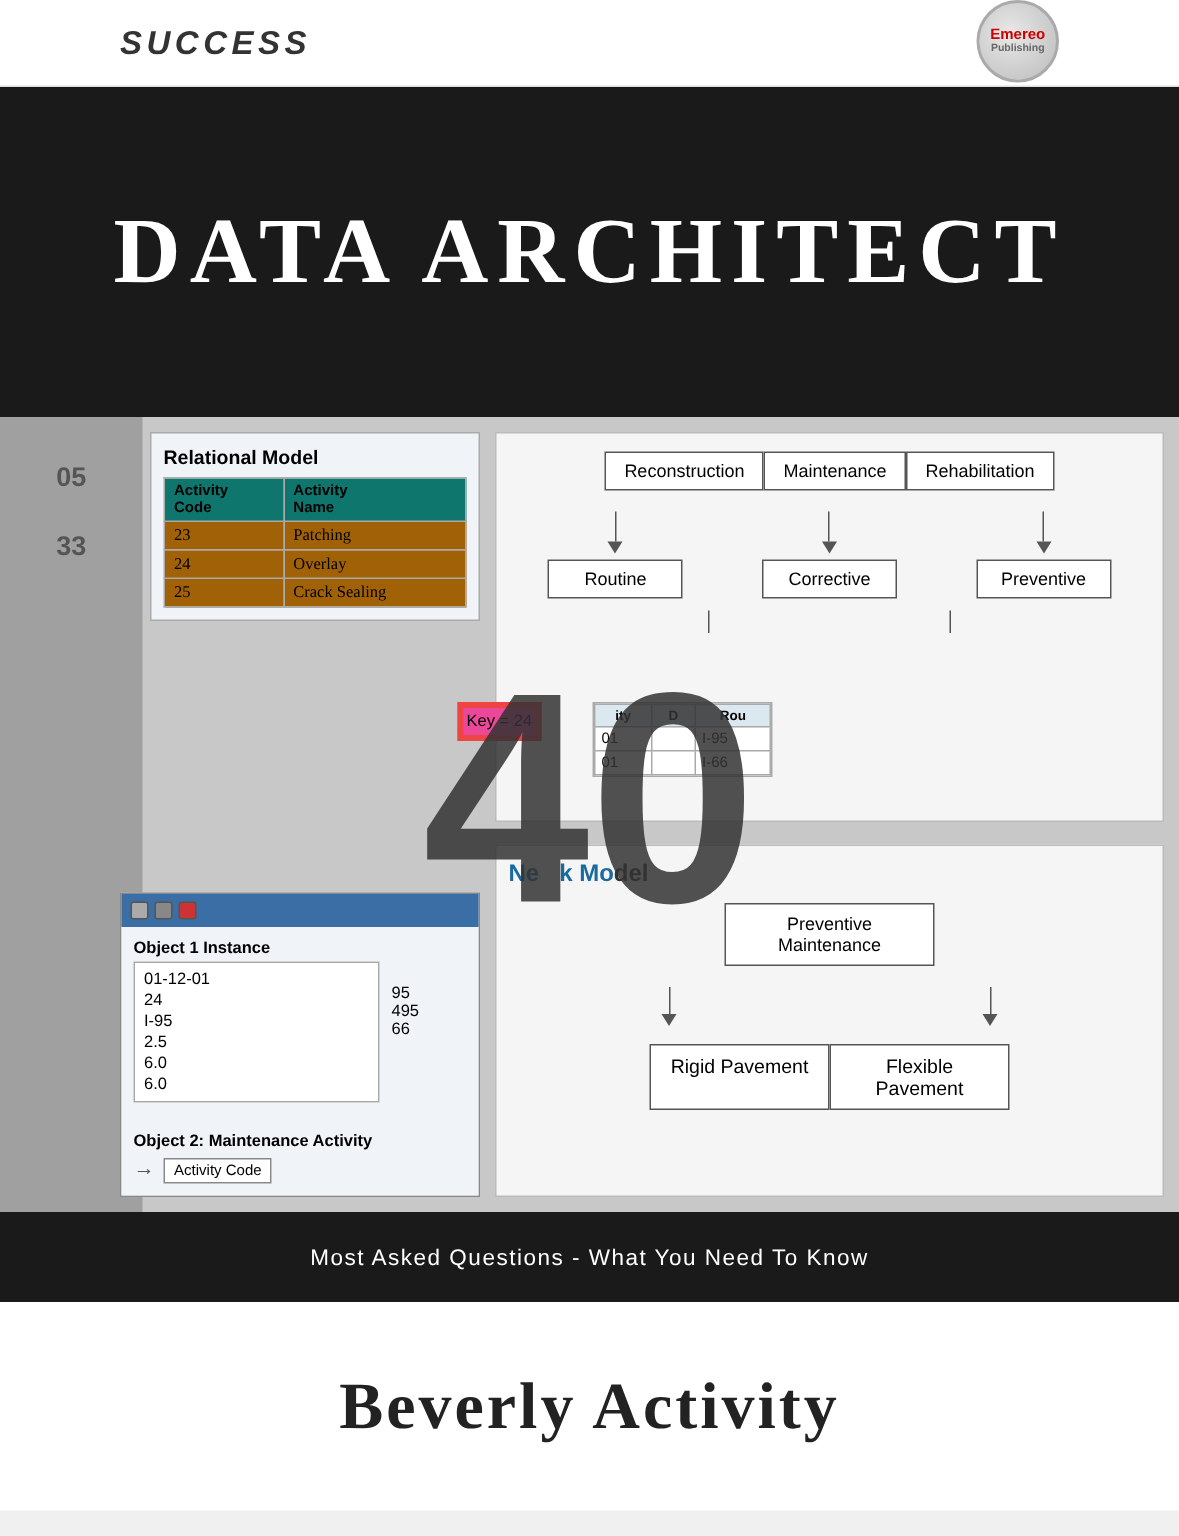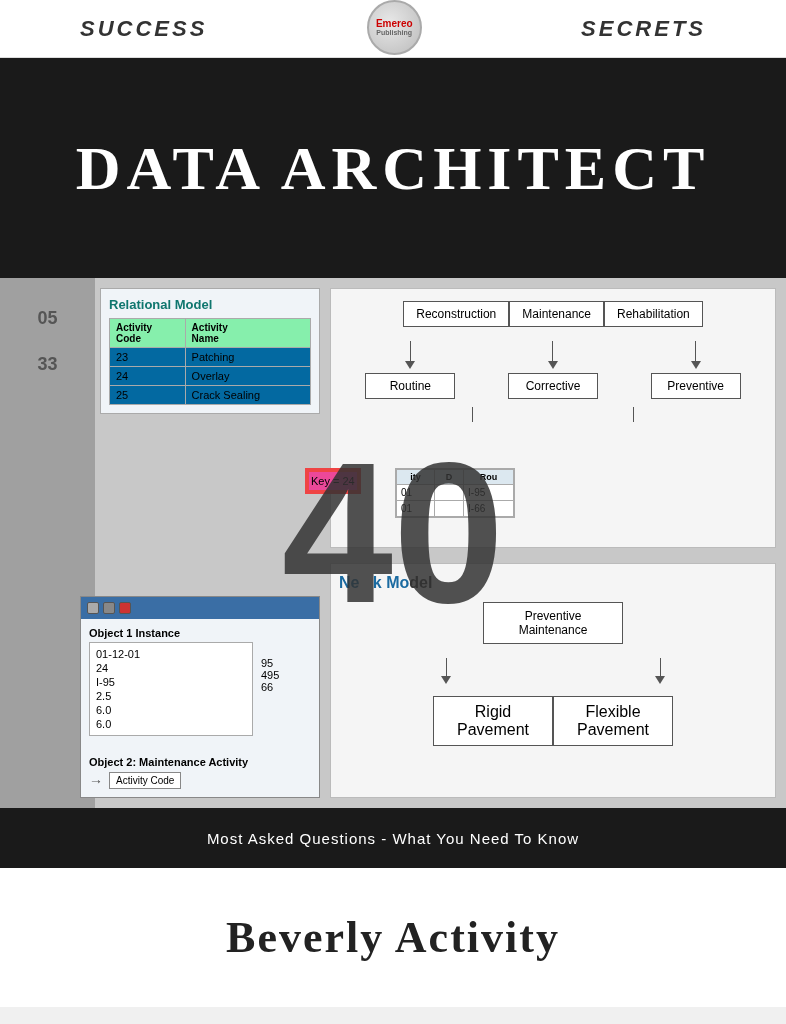--- a/index.html
+++ b/index.html
@@ -125,38 +125,39 @@
       left: 100px;
       width: 220px;
       background: #f0f4f8;
       border: 1px solid #aaa;
       padding: 8px;
     }
     .relational-title {
       font-size: 13px;
       font-weight: bold;
       margin-bottom: 6px;
-      color: #0f766e;
+      color: #000000;
     }
     .rel-table {
       width: 100%;
       border-collapse: collapse;
       font-size: 11px;
     }
     .rel-table th {
-      background: #86efac;
+      background: #0f766e;
       border: 1px solid #aaa;
       padding: 3px 6px;
       text-align: left;
       font-size: 10px;
     }
     .rel-table td {
       border: 1px solid #aaa;
       padding: 3px 6px;
-      background: #0369a1;
+      background: #a16207;
+      font-family: Liberation Serif, serif;
     }
 
     
     .left-strip {
       position: absolute;
       top: 0;
       left: 0;
       width: 95px;
       height: 100%;
       background: #a0a0a0;
@@ -211,21 +212,21 @@
       margin: 0 auto 8px;
     }
     .pm-branches {
       display: flex;
       justify-content: space-around;
       margin-top: 8px;
     }
     .pm-branch-box {
       border: 1px solid #555;
       padding: 6px 12px;
-      font-size: 16px;
+      font-size: 13px;
       background: #fff;
       text-align: center;
       width: 120px;
     }
 
     
     .bottom-left-panel {
       position: absolute;
       bottom: 10px;
       left: 80px;
@@ -379,21 +380,20 @@
 <div class="top-strip">
   <span class="success-text">SUCCESS</span>
   <div class="logo">
     <div class="logo-circle">
       <div class="logo-inner">
         <div class="emereo-logo-text">Emereo</div>
         <div class="emereo-sub">Publishing</div>
       </div>
     </div>
   </div>
-  <span class="secrets-text">SECRETS</span>
 </div>
 
 <div class="title-area">
   <h1 class="main-title">DATA ARCHITECT</h1>
 </div>
 
 <div class="collage-area">
 
   <div class="left-strip">
     <span>05</span>

